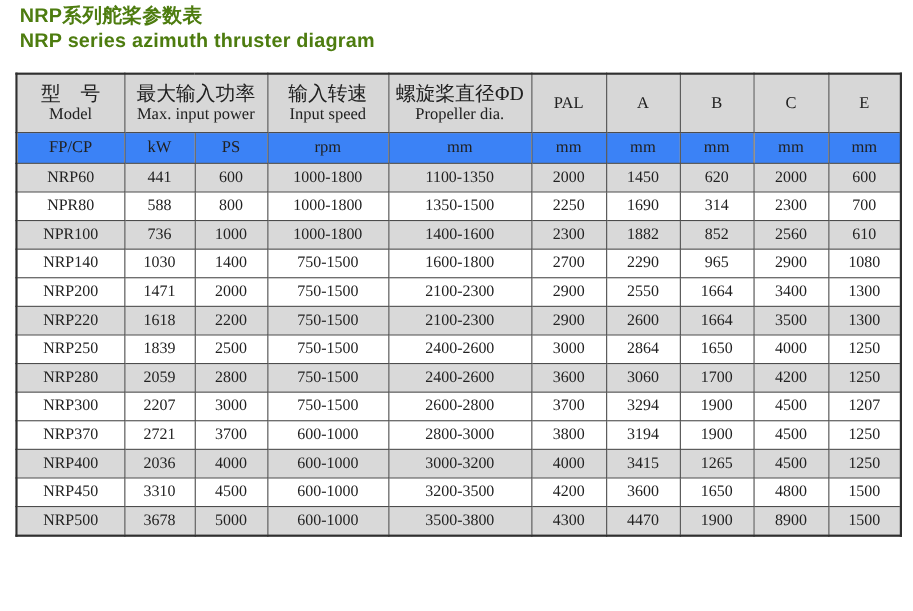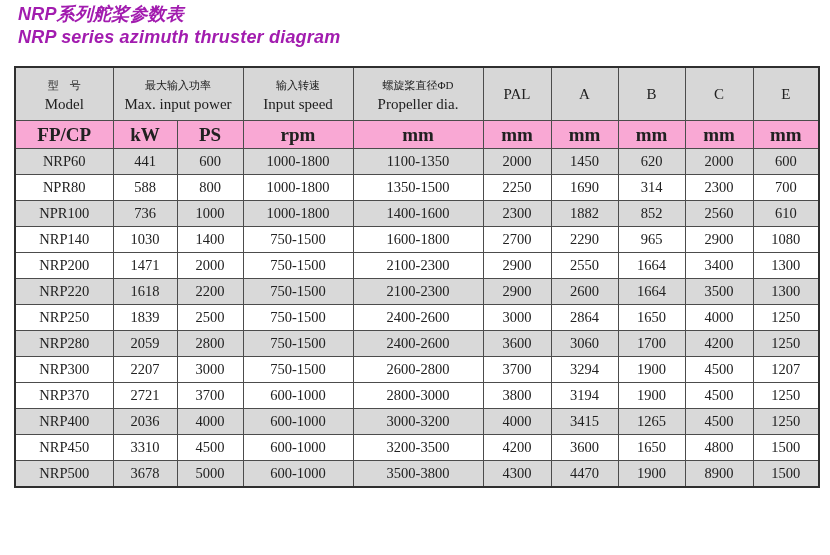--- a/index.html
+++ b/index.html
@@ -11,22 +11,21 @@
     position: relative;
     width: 830px;
     height: 555px;
     box-sizing: border-box;
     background: #ffffff;
     overflow: hidden;
   }
   .titles {
     margin: 3px 0 0 18px;
     font-family: "Liberation Sans", "DejaVu Sans", sans-serif;
-    color: #a21caf;
-    font-style: italic;
+    color: #4d7c0f;
   }
   .title-line {
     font-size: 18px;
     font-weight: bold;
     line-height: 23px;
     margin: 0;
     letter-spacing: 0.2px;
   }
   table.spec {
     position: absolute;
@@ -46,27 +45,27 @@
     padding: 0 2px;
     overflow: hidden;
     white-space: nowrap;
   }
   tr.header-row th {
     height: 52px;
     background: #d7d7d7;
     font-weight: normal;
     font-size: 15px;
   }
-  tr.header-row .zh { font-size: 11px; line-height: 20px; }
+  tr.header-row .zh { font-size: 18px; line-height: 20px; }
   tr.header-row .en { font-size: 15px; line-height: 19px; }
   tr.units-row th {
     height: 27px;
-    background: #f9a8d4;
-    font-weight: bold;
-    font-size: 19px;
+    background: #3b82f6;
+    font-weight: normal;
+    font-size: 15px;
   }
   tbody td {
     height: 25px;
     font-size: 14.5px;
     background: #ffffff;
   }
   tbody tr.stripe td {
     background: #d9d9d9;
   }
 </style>

